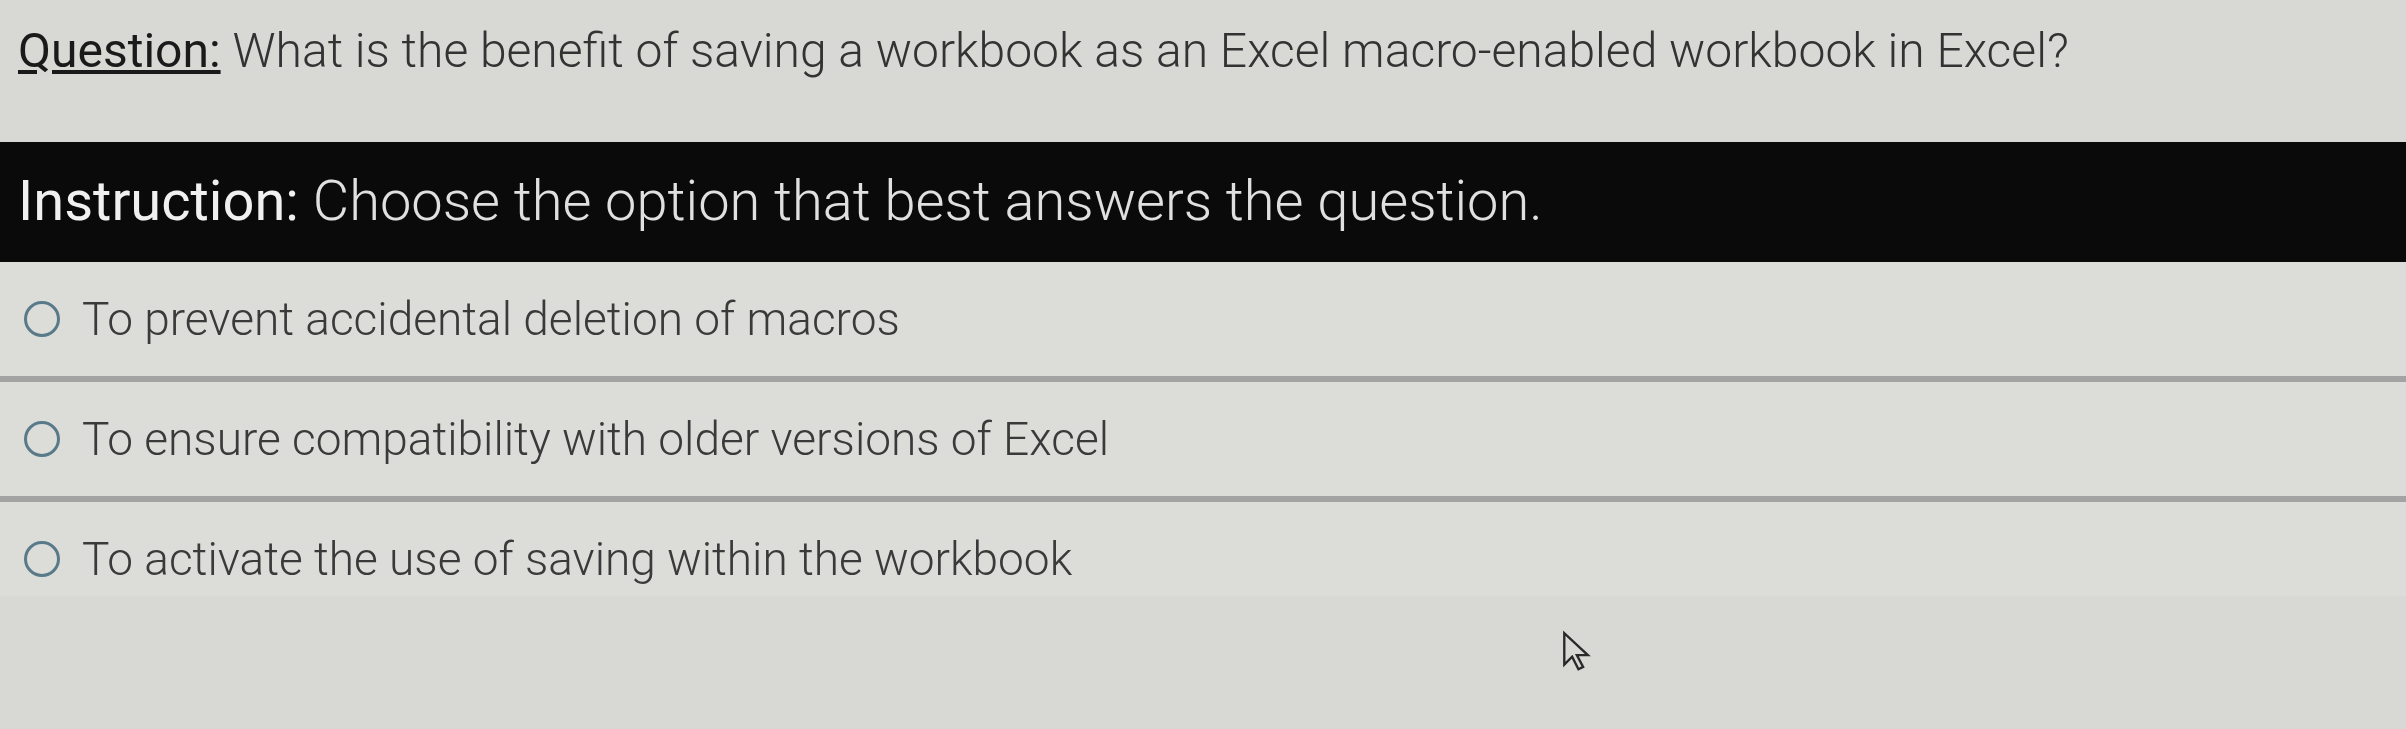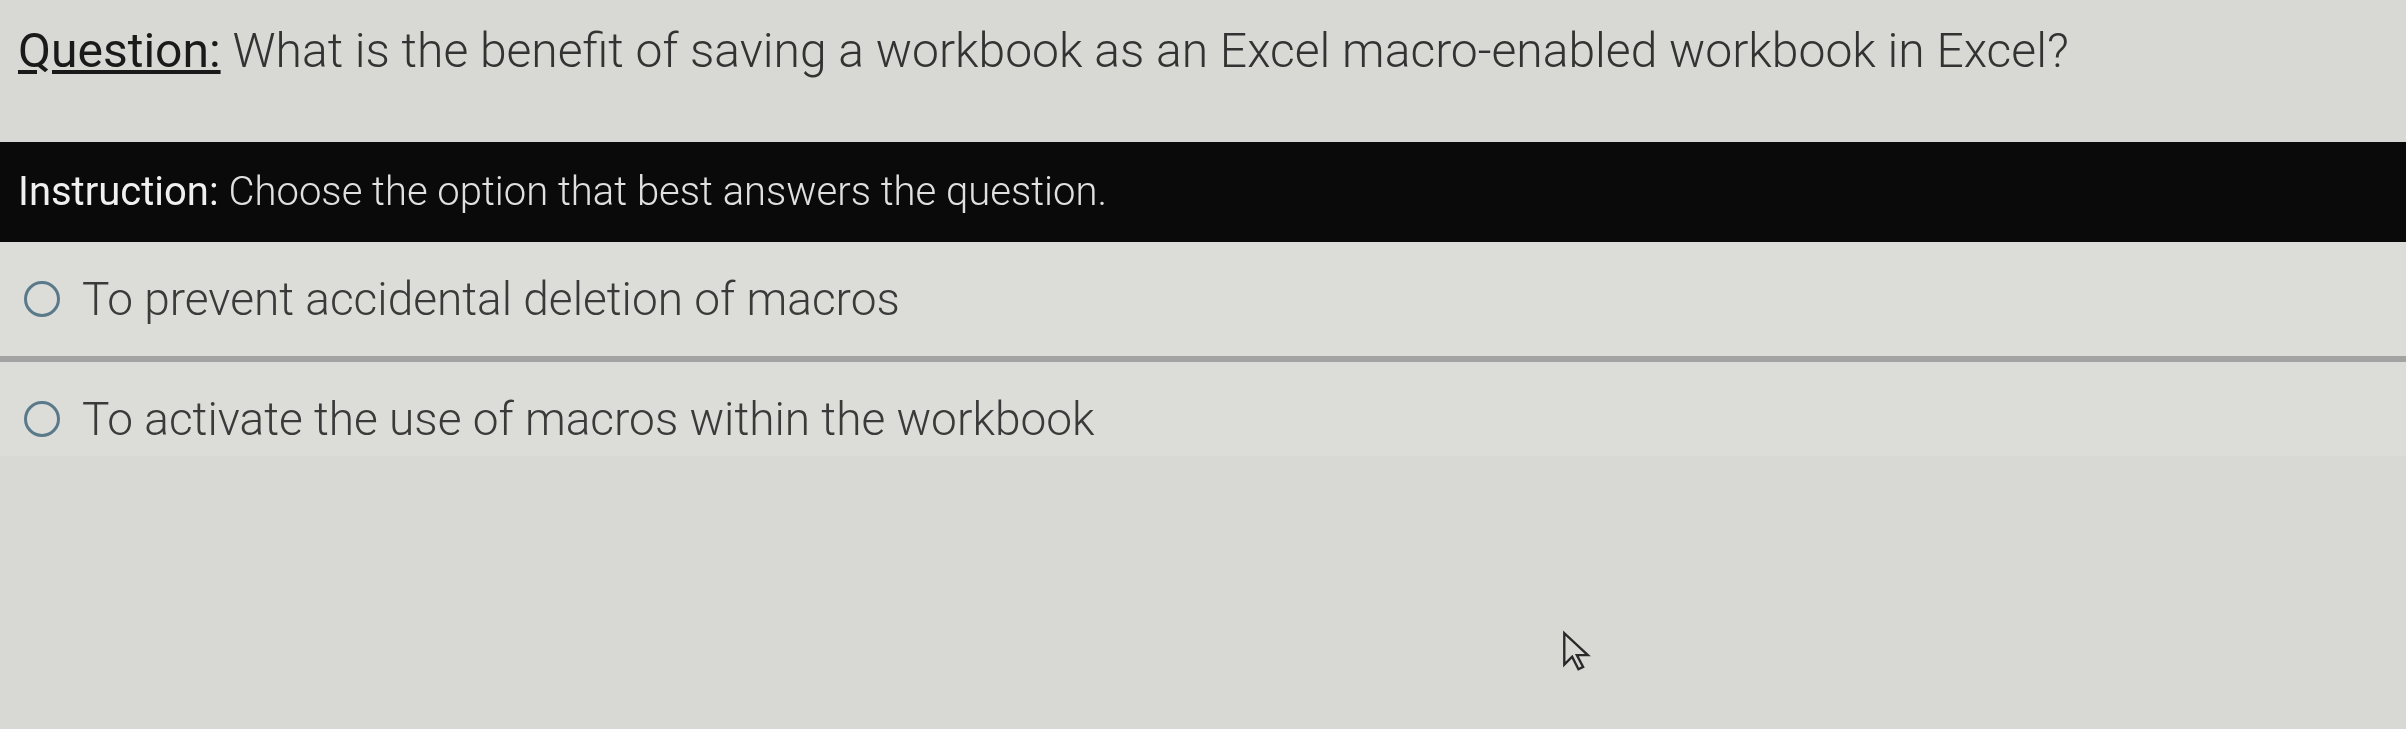--- a/index.html
+++ b/index.html
@@ -28,21 +28,21 @@
     }
     .question-text {
       font-weight: 300;
       color: #333333;
       margin-top: 11px;
     }
     .instruction-bar {
       background: #0a0a0a;
       color: #e8e8e8;
       padding: 26px 18px;
-      font-size: 40px;
+      font-size: 56px;
       line-height: 1.2;
     }
     .instruction-label {
       font-weight: 400;
       color: #f0f0f0;
     }
     .instruction-text {
       font-weight: 300;
       color: #e0e0e0;
     }
@@ -94,19 +94,23 @@
   <span class="instruction-text">Choose the option that best answers the question.</span>
 </div>
 
 <div class="options-container">
   <div class="option-row">
     <span class="radio-circle"></span>
     <span>To prevent accidental deletion of macros</span>
   </div>
   <div class="option-row">
     <span class="radio-circle"></span>
-    <span>To activate the use of macros within the workbook</span>
+    <span>To ensure compatibility with older versions of Excel</span>
+  </div>
+  <div class="option-row">
+    <span class="radio-circle"></span>
+    <span>To activate the use of saving within the workbook</span>
   </div>
 </div>
 
 <svg class="cursor-icon" viewBox="0 0 24 28">
   <path d="M 2 2 L 2 22 L 7 17 L 11 25 L 14 23.5 L 10 16 L 17 16 Z" fill="none" stroke="#2a2a2a" stroke-width="1.5"></path>
 </svg>
 
 </body></html>

